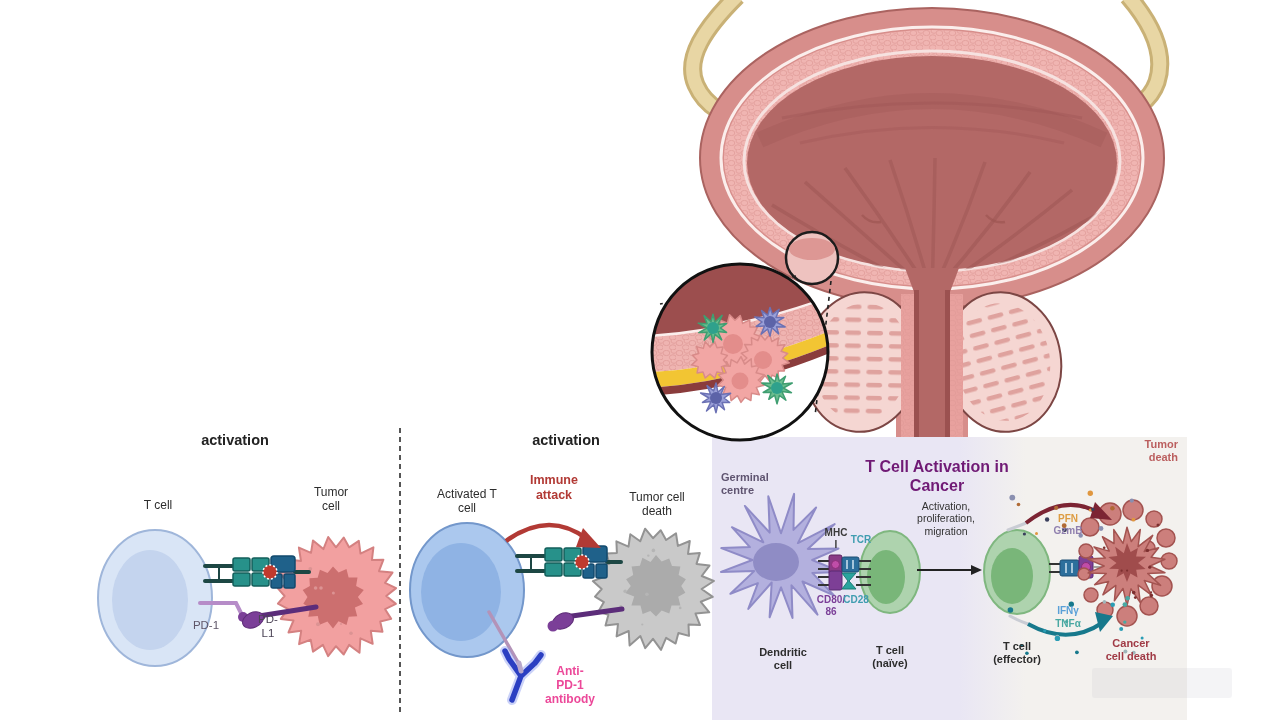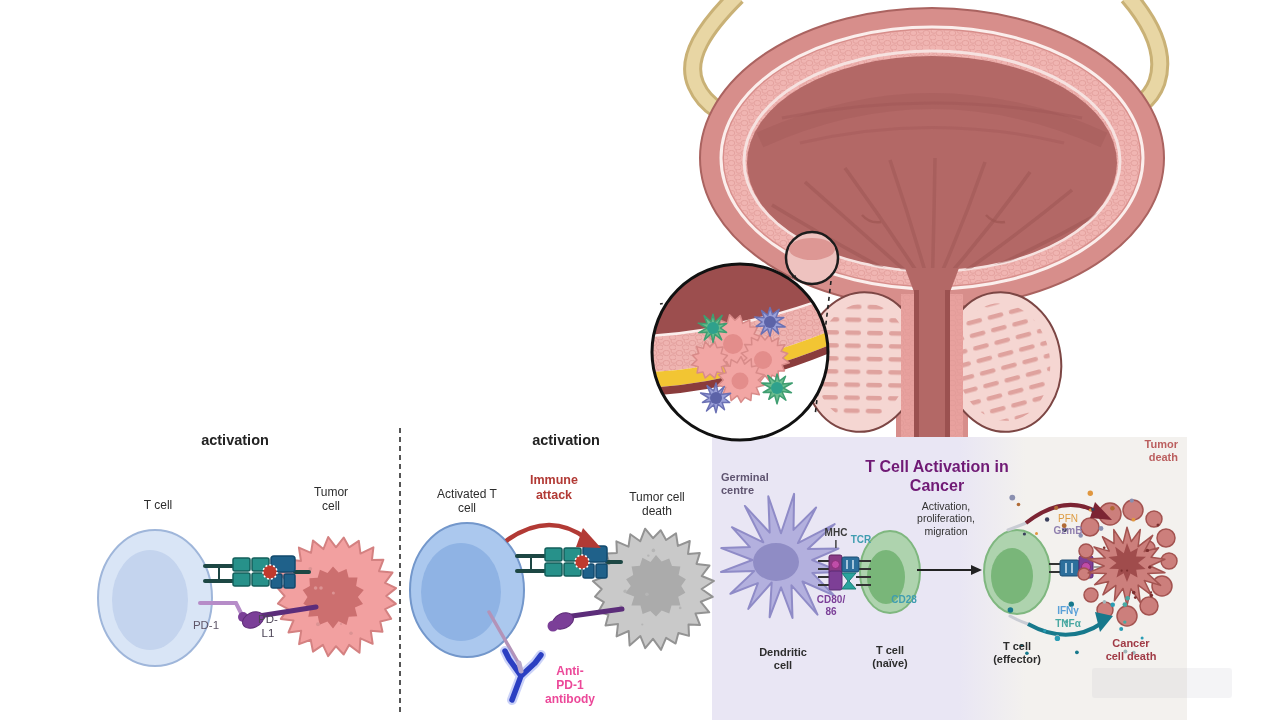--- a/index.html
+++ b/index.html
@@ -423,41 +423,41 @@
     <span>MHC</span>
     <span>I</span>
   </div>
   <div class="lbl small" style="left:861px;top:534px;font-weight:600;color:#3f9db0;">
     <span>TCR</span>
   </div>
   <div class="lbl small" style="left:831px;top:594px;font-weight:600;color:#7b3f98;">
     <span>CD80/</span>
     <span>86</span>
   </div>
-  <div class="lbl small" style="left:856px;top:594px;font-weight:600;color:#3f9db0;margin-left:48px;">
+  <div class="lbl small" style="left:856px;top:594px;font-weight:600;color:#3f9db0;">
     <span>CD28</span>
   </div>
   <div class="lbl" style="left:946px;top:500px;font-size:10.5px;color:#333;">
     <span>Activation,</span>
     <span>proliferation,</span>
     <span>migration</span>
   </div>
   <div class="lbl" style="left:783px;top:646px;font-size:11px;font-weight:600;">
     <span>Dendritic</span>
     <span>cell</span>
   </div>
   <div class="lbl" style="left:890px;top:644px;font-size:11px;font-weight:600;">
     <span>T cell</span>
     <span>(naïve)</span>
   </div>
   <div class="lbl" style="left:1017px;top:640px;font-size:11px;font-weight:700;">
     <span>T cell</span>
     <span>(effector)</span>
   </div>
-  <div class="lbl small" style="left:1068px;top:513px;font-weight:400;color:#dd9c42;">
+  <div class="lbl small" style="left:1068px;top:513px;font-weight:700;color:#dd9c42;">
     <span>PFN</span>
   </div>
   <div class="lbl small" style="left:1068px;top:525px;font-weight:600;color:#8f7fae;">
     <span>GzmB</span>
   </div>
   <div class="lbl small" style="left:1068px;top:605px;font-weight:700;color:#5aa0d8;">
     <span>IFNγ</span>
   </div>
   <div class="lbl small" style="left:1068px;top:618px;font-weight:600;color:#49a8a2;">
     <span>TNFα</span>

